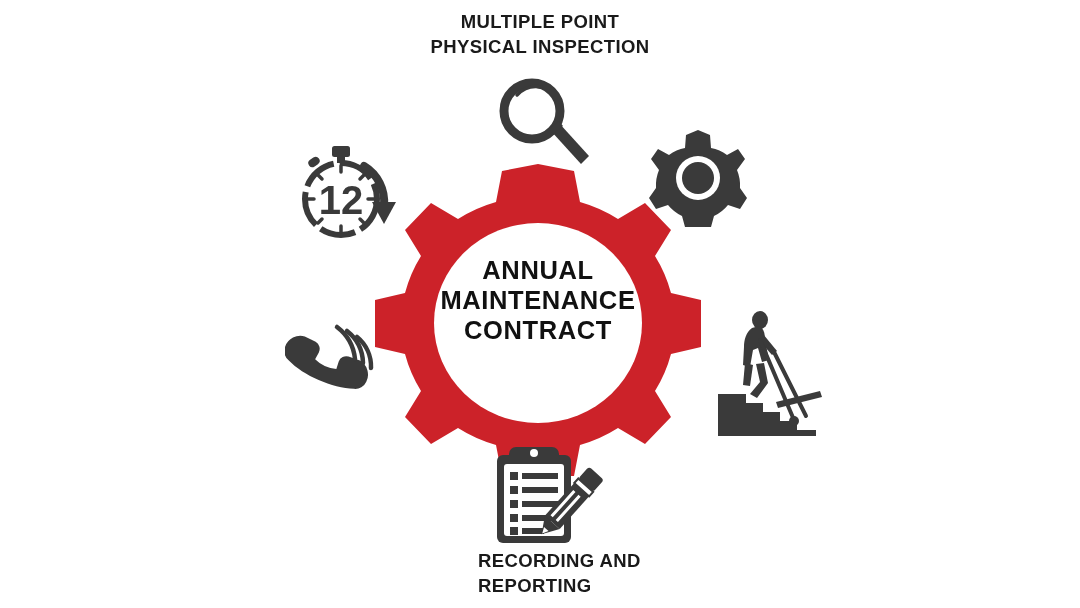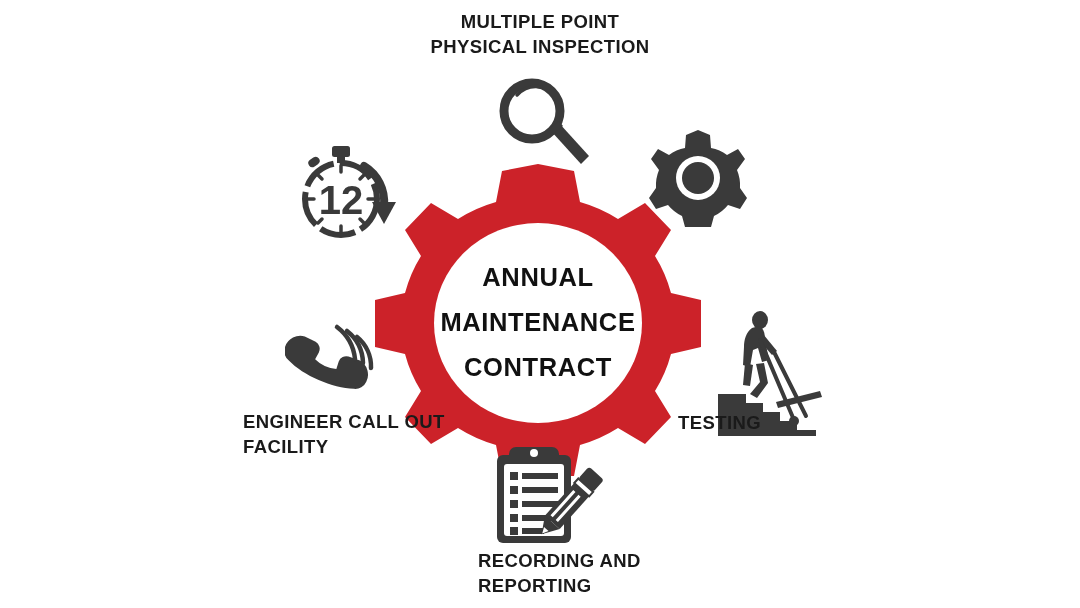--- a/index.html
+++ b/index.html
@@ -71,21 +71,21 @@
   #gear-text {
     position: absolute;
     left: 368px;
     top: 255px;
     width: 340px;
     text-align: center;
     color: #111111;
     font-family: "Liberation Sans", sans-serif;
     font-weight: bold;
     font-size: 25.5px;
-    line-height: 45px;
+    line-height: 30px;
     letter-spacing: 0.6px;
     white-space: pre-line;
     pointer-events: none;
   }
 
   
   .icon-node { position: absolute; }
   .icon-node svg { display: block; }
 
   #icon-magnifier { left: 489px; top: 73px;  width: 110px; height: 100px; }
@@ -300,21 +300,18 @@
         <path fill="#FFFFFF" d="M72 46 h3 v34 h-3 Z M79 46 h3 v34 h-3 Z"></path>
         <path fill="#3A3A3A" d="M68 84 L78 100 L88 84 Z"></path>
         <path fill="#FFFFFF" d="M75 93 L78 99 L81 93 Z"></path>
       </g>
     </svg>
   </div>
 
   <div class="label center" id="label-inspection">MULTIPLE POINT
 PHYSICAL INSPECTION</div>
 
-  <div class="label left" id="label-engineer">ENGINEER CALL OUT
-FACILITY</div>
-
-  <div class="label left" id="label-testing">TESTING</div>
+
 
   <div class="label left" id="label-recording">RECORDING AND
 REPORTING</div>
 
 </div>
 
 </body></html>

